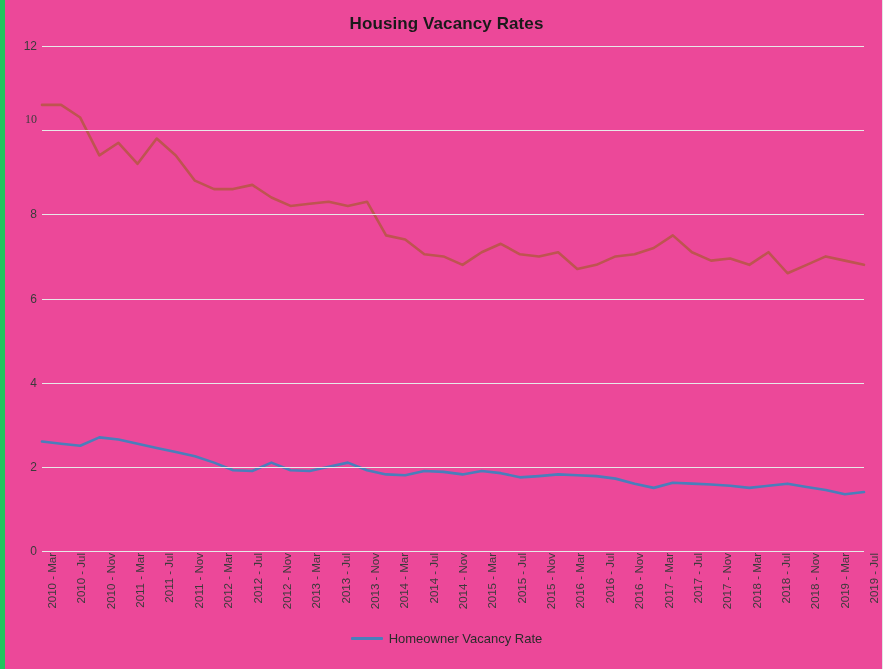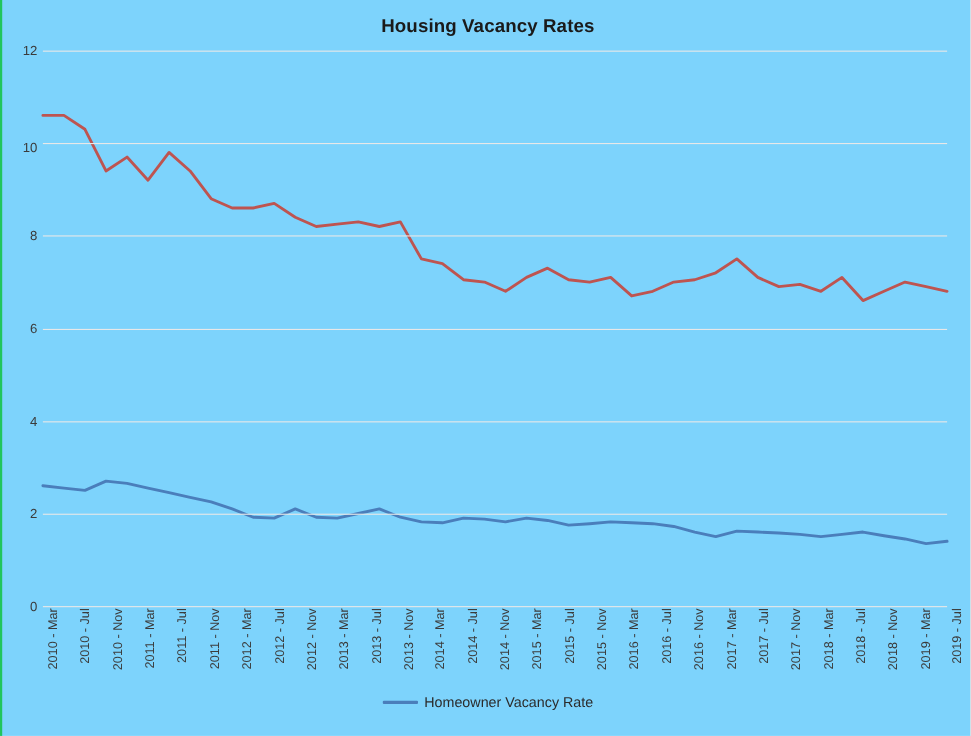--- a/index.html
+++ b/index.html
@@ -8,24 +8,24 @@
     padding: 0;
     background: #ffffff;
   }
   body {
     font-family: "Liberation Sans", sans-serif;
   }
   #chart-frame {
     position: relative;
     width: 883px;
     height: 669px;
-    background: #7dd3fc;
+    background: #ec4899;
     box-sizing: border-box;
     border-right: 1px solid #e4e4e4;
-    border-left: 2px solid #22c55e;
+    border-left: 5px solid #22c55e;
     overflow: hidden;
   }
   #chart-title {
     position: absolute;
     left: 0;
     top: 14px;
     width: 883px;
     text-align: center;
     font-size: 17px;
     font-weight: bold;
@@ -115,21 +115,21 @@
 </style>
 </head>
 <body>
 
 <div id="chart-frame">
 
   <div id="chart-title">Housing Vacancy Rates</div>
 
   <div id="y-axis">
       <div class="y-tick-label" style="top: 0px;">12</div>
-      <div class="y-tick-label" style="top: 88px;">10</div>
+      <div class="y-tick-label" style="top: 73px; font-family: Liberation Serif, serif;">10</div>
       <div class="y-tick-label" style="top: 168.333px;">8</div>
       <div class="y-tick-label" style="top: 252.5px;">6</div>
       <div class="y-tick-label" style="top: 336.667px;">4</div>
       <div class="y-tick-label" style="top: 420.833px;">2</div>
       <div class="y-tick-label" style="top: 505px;">0</div>
     </div>
 
   <div id="plot-area">
     <svg id="series-svg" viewBox="0 0 822 505" preserveAspectRatio="none">
         <polyline points="0.00,395.58 19.12,397.69 38.23,399.79 57.35,391.38 76.47,393.48 95.58,397.69 114.70,401.90 133.81,406.10 152.93,410.31 172.05,416.63 191.16,424.20 210.28,425.04 229.40,416.63 248.51,424.20 267.63,425.04 286.74,420.83 305.86,416.63 324.98,424.20 344.09,428.41 363.21,429.25 382.33,425.04 401.44,425.88 420.56,428.41 439.67,425.04 458.79,427.15 477.91,431.35 497.02,430.09 516.14,428.41 535.26,429.25 554.37,430.09 573.49,432.62 592.60,437.67 611.72,441.88 630.84,436.82 649.95,437.67 669.07,438.51 688.19,439.77 707.30,441.88 726.42,439.77 745.53,437.67 764.65,441.03 783.77,443.98 802.88,448.19 822.00,446.08" fill="none" stroke="#4A7EBB" stroke-width="2.6" stroke-linejoin="round" stroke-linecap="round"></polyline>

